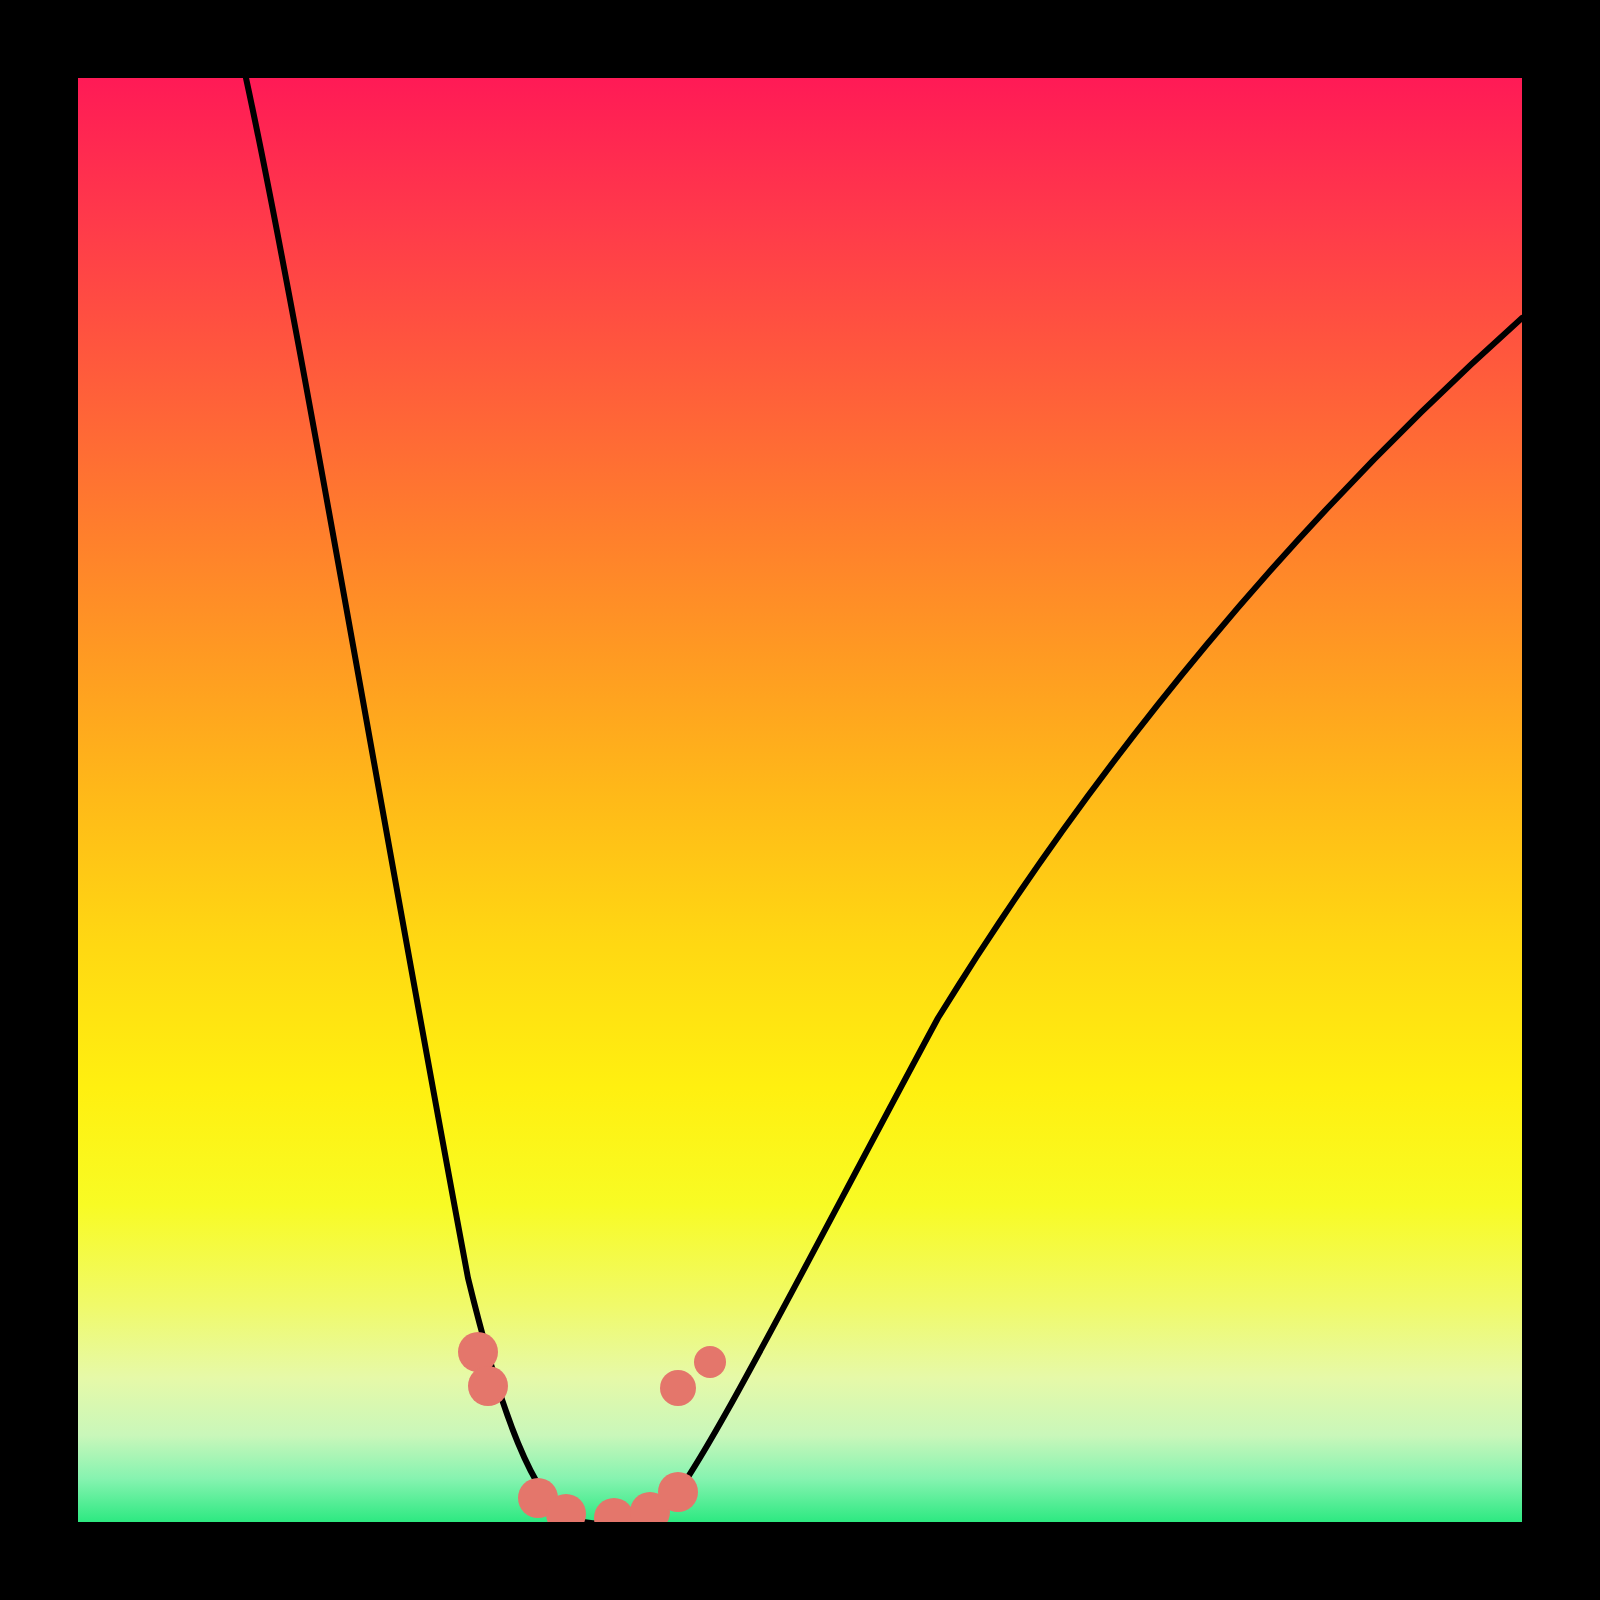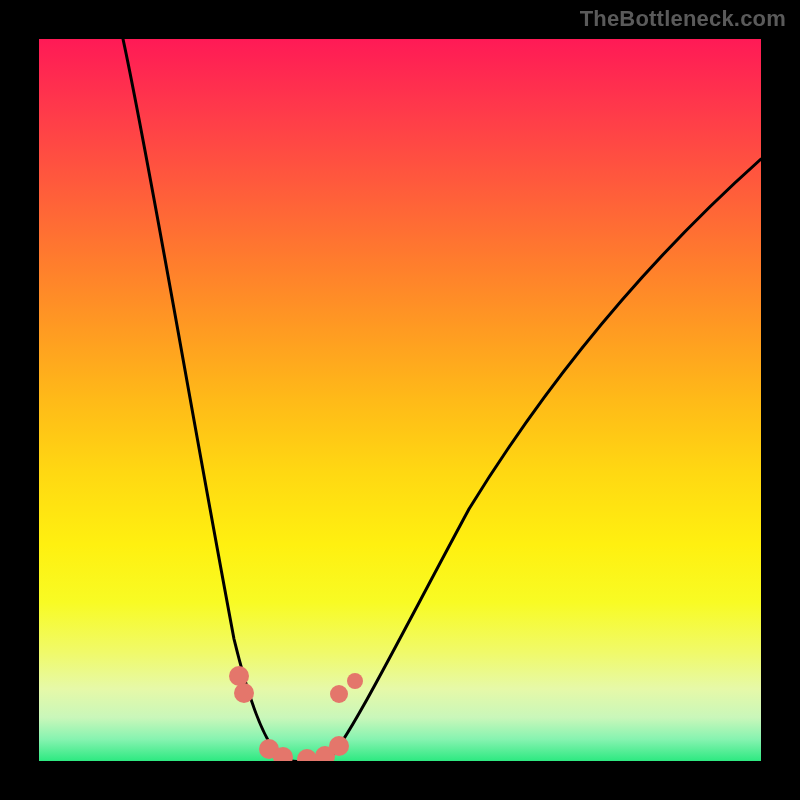--- a/index.html
+++ b/index.html
@@ -91,14 +91,13 @@
       <circle cx="230" cy="710" r="10" fill="#e4766b"></circle>
       <circle cx="244" cy="718" r="10" fill="#e4766b"></circle>
       <circle cx="268" cy="720" r="10" fill="#e4766b"></circle>
       <circle cx="286" cy="717" r="10" fill="#e4766b"></circle>
       <circle cx="300" cy="707" r="10" fill="#e4766b"></circle>
       <circle cx="300" cy="655" r="9" fill="#e4766b"></circle>
       <circle cx="316" cy="642" r="8" fill="#e4766b"></circle>
     </svg>
   </div>
 
-  <div class="watermark">TheBottleneck.com</div>
 </div>
 
 </body></html>

